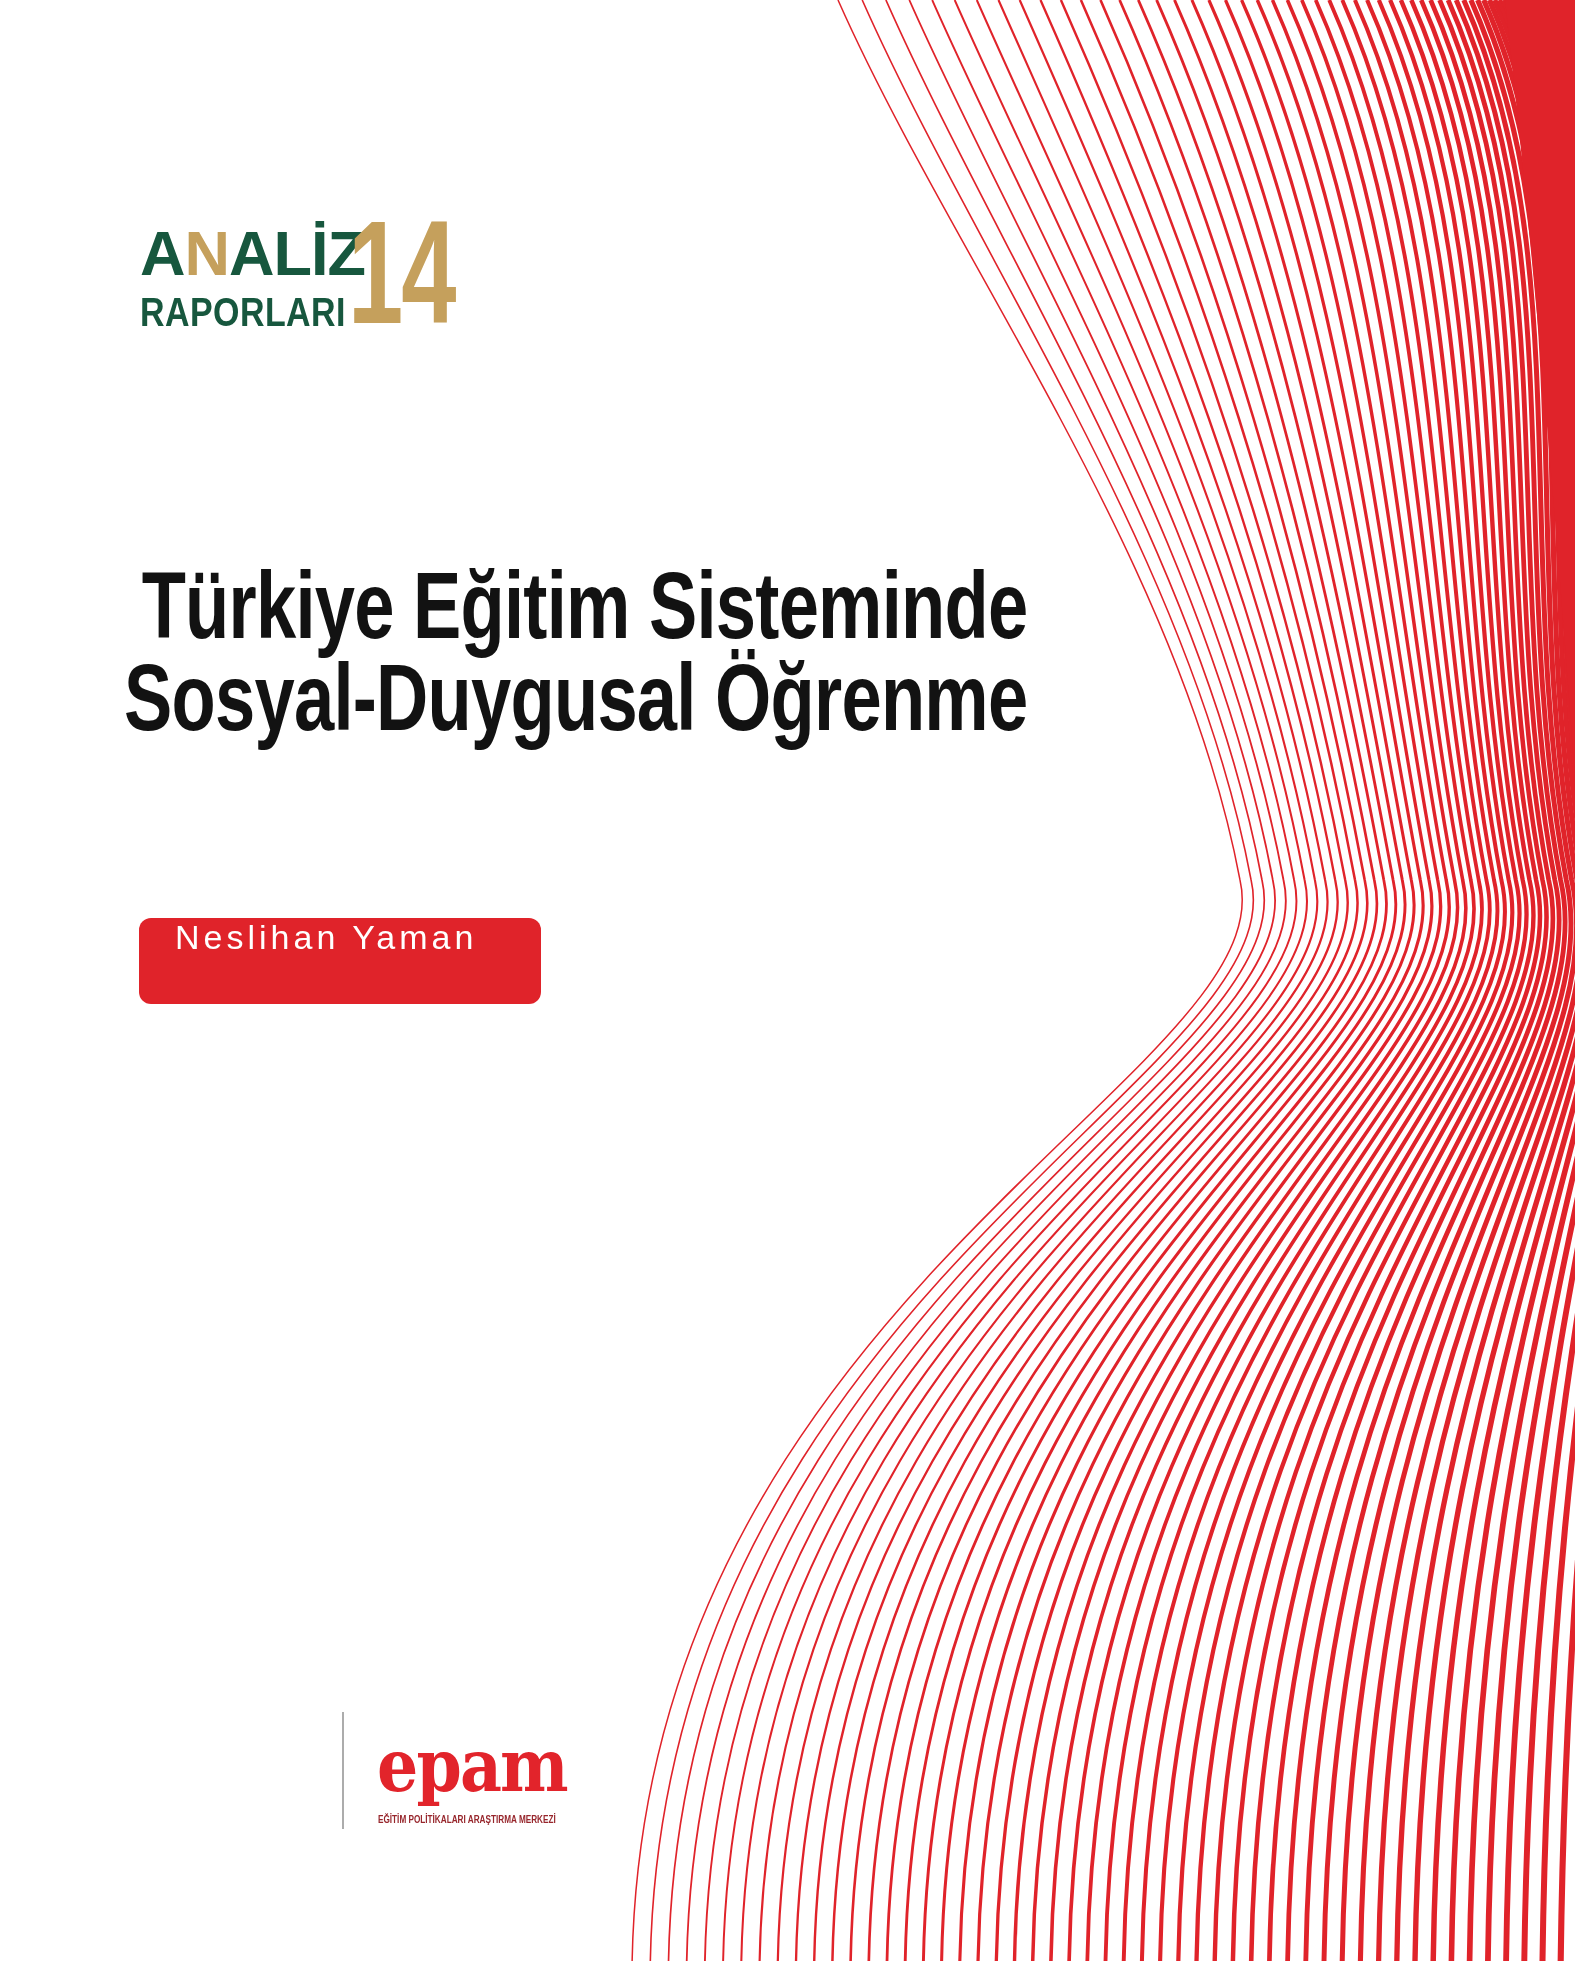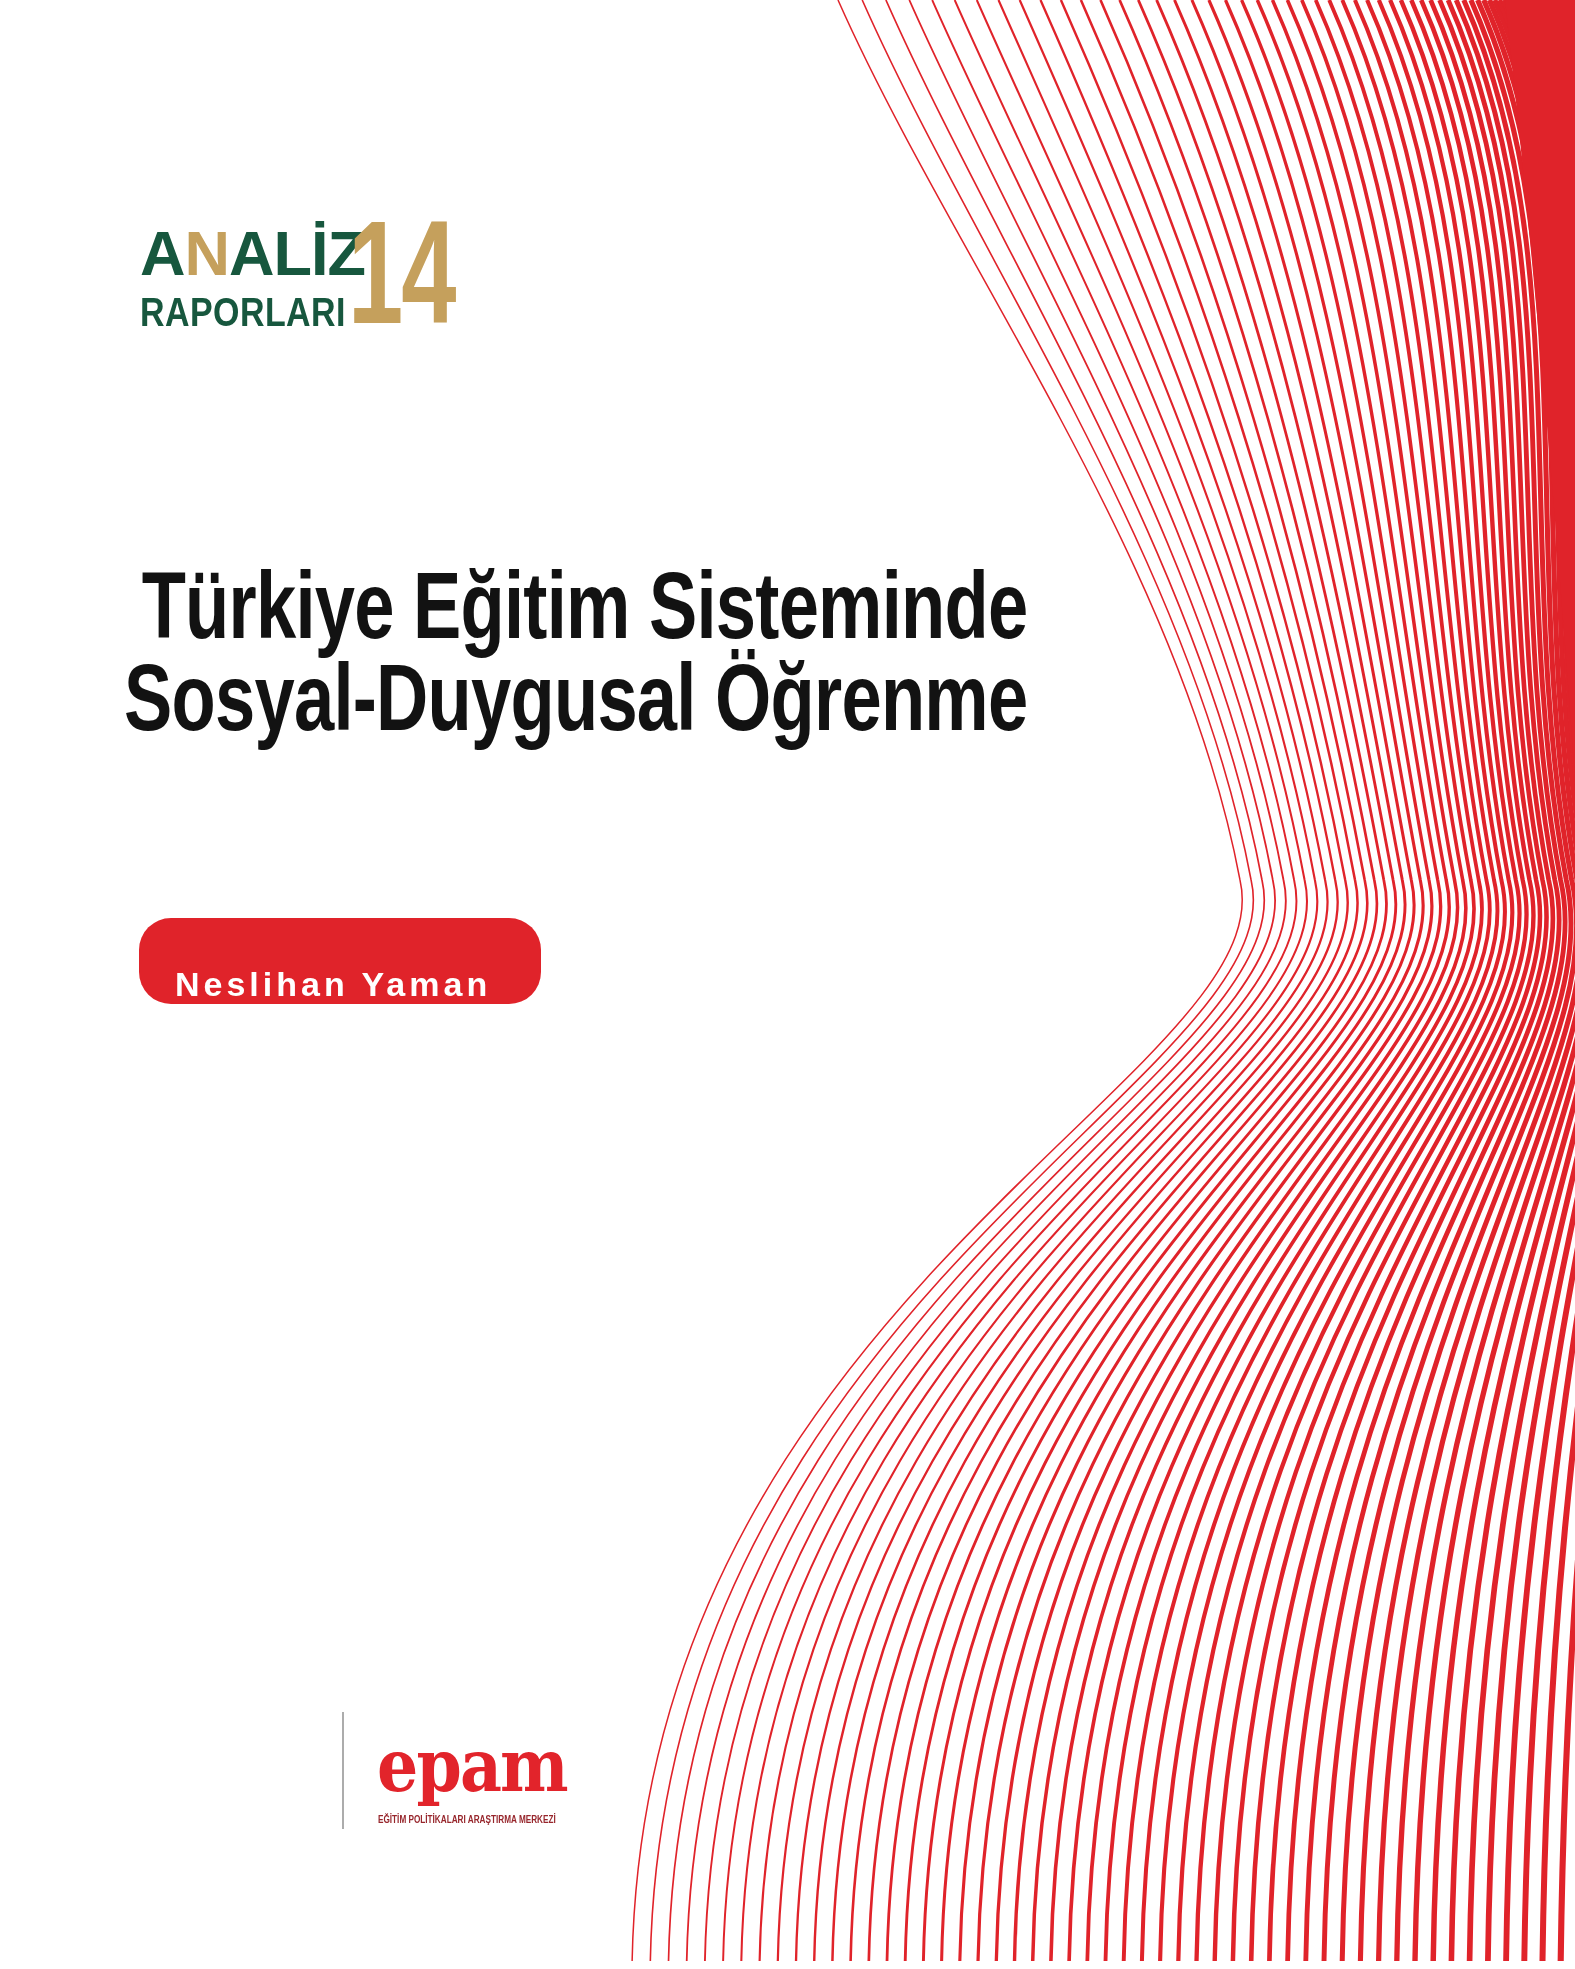--- a/index.html
+++ b/index.html
@@ -29,23 +29,23 @@
   }
   
   .title{position:absolute;left:124px;top:560px;z-index:2;color:var(--title-black);text-align:right;}
   .title .tline{
     font-size:94px;line-height:92px;font-weight:700;letter-spacing:-1px;
     white-space:nowrap;transform:scaleX(0.77);transform-origin:left top;
   }
   
   .author-badge{
     position:absolute;left:139px;height:86px;z-index:2;box-sizing:border-box;
-    background:var(--accent-red);border-radius:32px;
-    display:flex;align-items:flex-end;padding:0 36px;
-    color:var(--badge-text);font-weight:700;font-size:34px;letter-spacing:4px;
+    background:var(--accent-red);border-radius:12px;
+    display:flex;align-items:flex-start;padding:0 36px;
+    color:var(--badge-text);font-weight:400;font-size:34px;letter-spacing:4px;
     white-space:nowrap;
   }
   .author-badge.b1{top:918px;width:402px;}
   .author-badge.b2{top:1047px;width:434px;}
   
   .ilke{position:absolute;left:135px;top:1716px;z-index:2;width:210px;height:110px;}
   .ilke-dot{position:absolute;left:12px;top:2px;width:19px;height:19px;border-radius:50%;background:var(--brand-gold);}
   .ilke-i{position:absolute;left:2px;top:27px;}
   .ilke-letters{
     position:absolute;left:44px;top:18px;font-size:65px;line-height:65px;font-weight:700;

